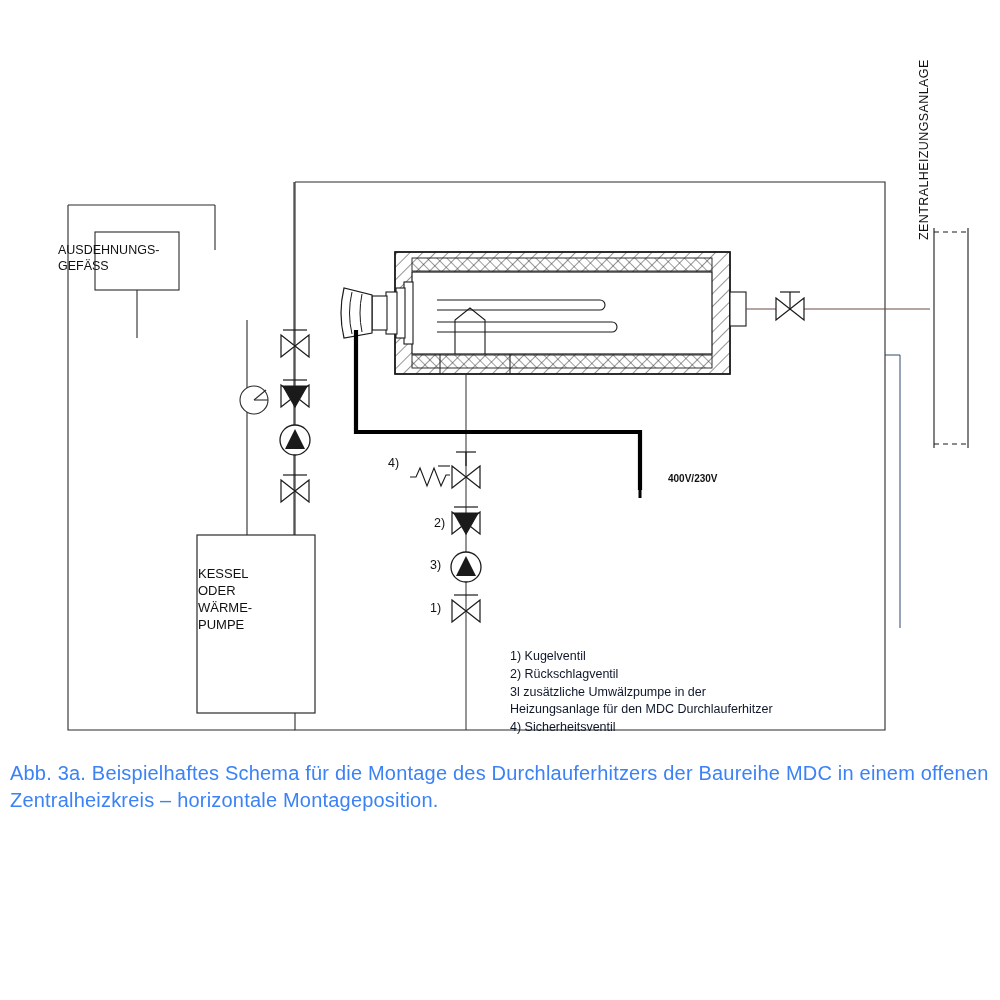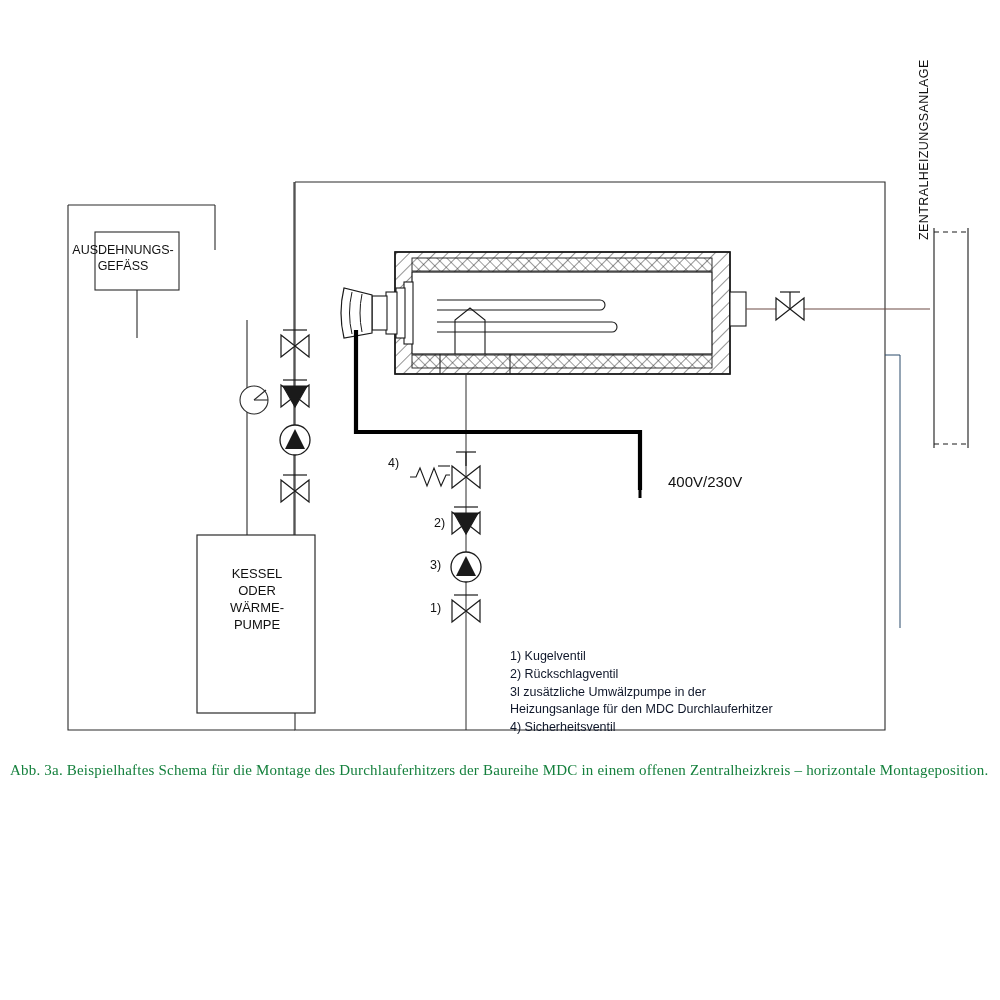--- a/index.html
+++ b/index.html
@@ -25,61 +25,60 @@
     left: 0;
     top: 0;
     width: 1000px;
     height: 1000px;
   }
   .cap {
     position: absolute;
     left: 10px;
     top: 760px;
     width: 980px;
-    font-family: Liberation Serif, serif;
-    font-size: 15px;
+    font-family: Liberation Sans, sans-serif;
+    font-size: 20px;
     line-height: 1.35;
-    color: #15803d;
+    color: #3b82f6;
     letter-spacing: 0.2px;
   }
   .legend {
     position: absolute;
     left: 510px;
     top: 648px;
     font-family: "Liberation Sans", sans-serif;
     font-size: 12.5px;
     line-height: 1.42;
     color: #0f172a;
     white-space: pre;
   }
   .lbl {
     position: absolute;
     font-family: "Liberation Sans", sans-serif;
     color: #111;
     white-space: pre;
-    text-align: center;
     line-height: 1.3;
   }
   .lbl-expansion {
     left: 58px;
     top: 242px;
     width: 130px;
     font-size: 12.5px;
   }
   .lbl-boiler {
     left: 198px;
     top: 566px;
     width: 118px;
     font-size: 13px;
   }
   .lbl-volt {
     left: 668px;
     top: 472px;
-    font-size: 15px;
-    font-weight: normal;
+    font-size: 10px;
+    font-weight: bold;
   }
   .lbl-num {
     font-size: 12.5px;
   }
   .lbl-4 { left: 388px; top: 455px; }
   .lbl-2 { left: 434px; top: 515px; }
   .lbl-3 { left: 430px; top: 557px; }
   .lbl-1 { left: 430px; top: 600px; }
   .lbl-zha {
     left: 916px;

